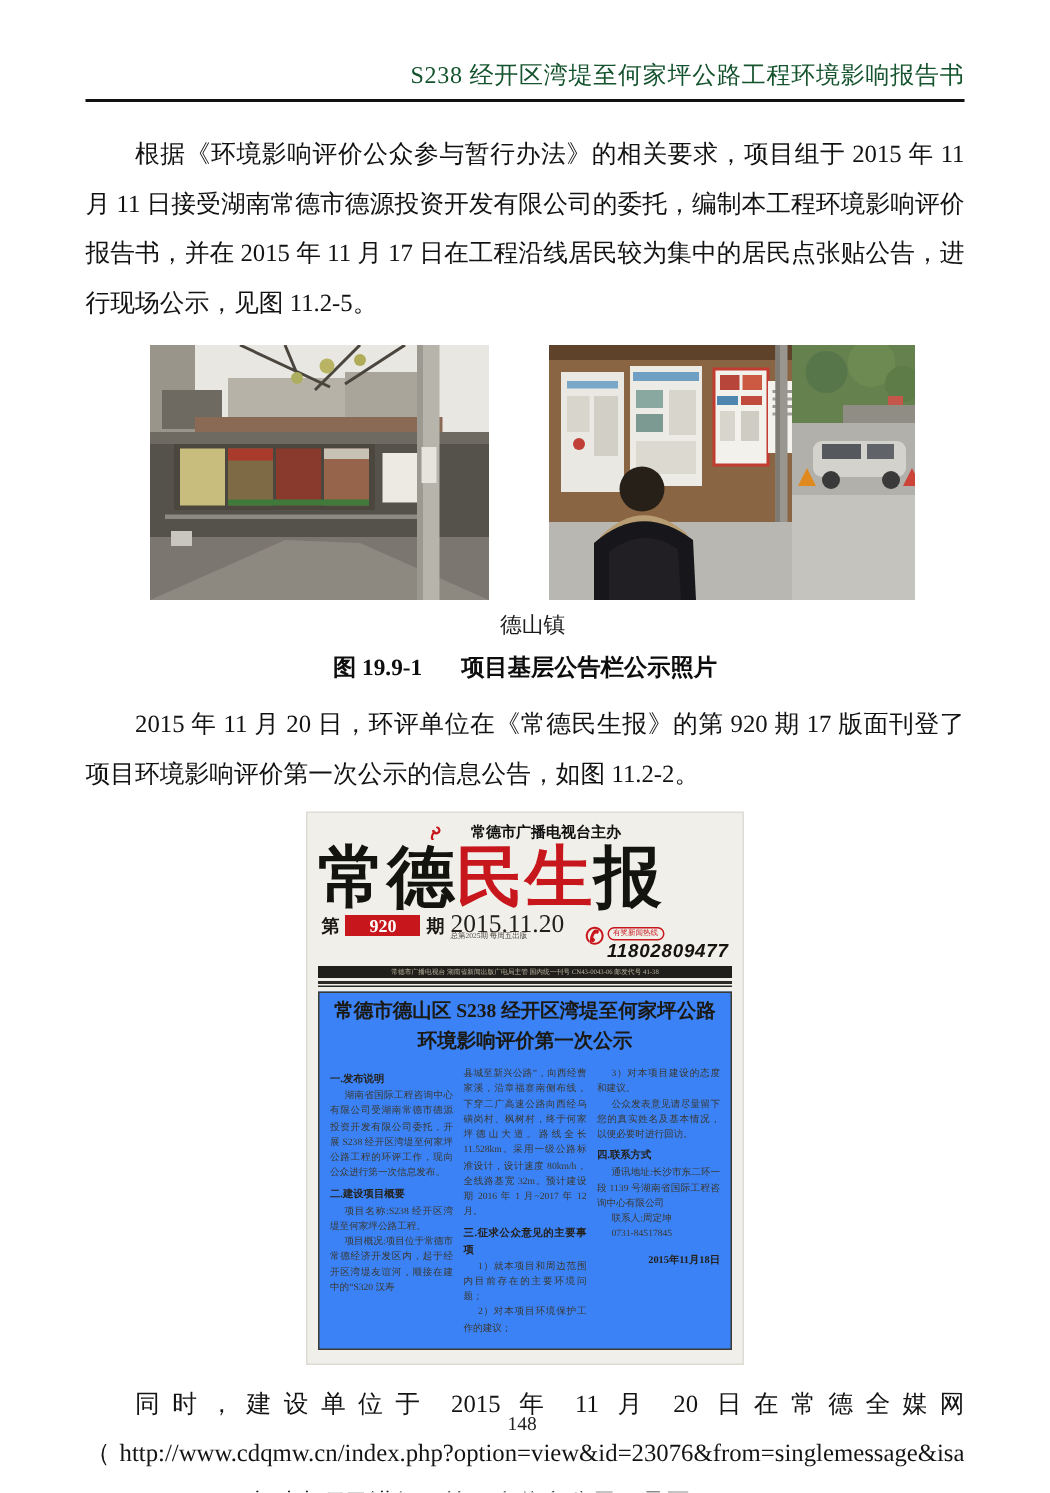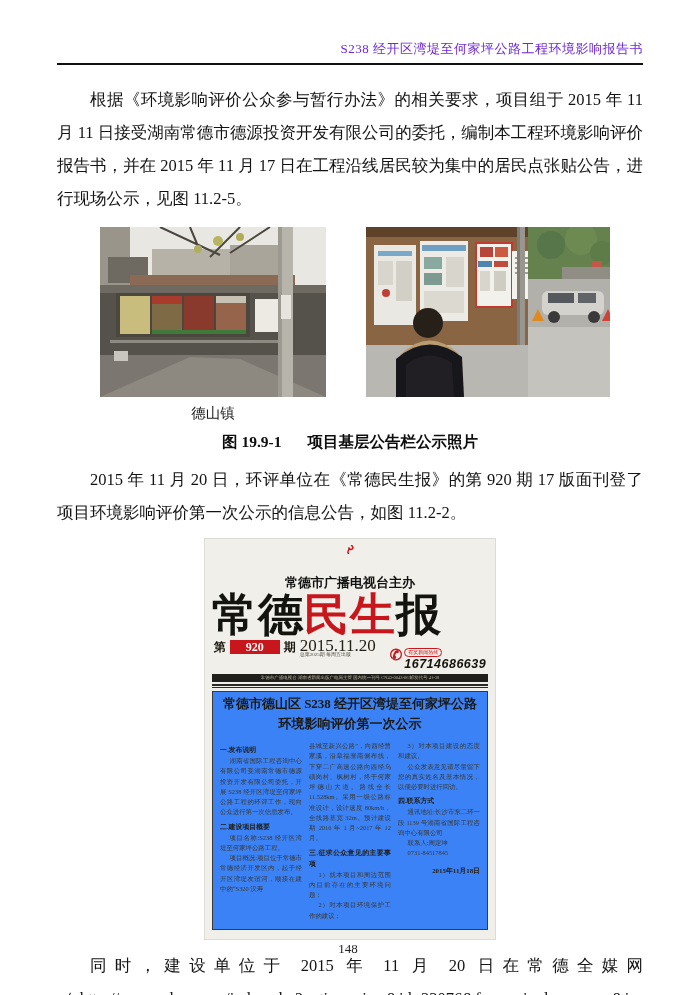--- a/index.html
+++ b/index.html
@@ -5,48 +5,48 @@
   * { margin:0; padding:0; box-sizing:border-box; }
   html,body { background:#ffffff; }
   .page {
     width:700px; height:995px; position:relative; background:#ffffff;
     font-family:"Liberation Serif","DejaVu Serif",serif; color:#141414;
     overflow:hidden;
   }
   .content { margin:0 57px; }
 
   
-  .doc-header { padding-top:40px; text-align:right; font-size:13px; letter-spacing:.5px; color:#6d28d9; }
+  .doc-header { padding-top:40px; text-align:right; font-size:16px; letter-spacing:.5px; color:#14532d; }
   .header-rule { border-bottom:2px solid #111; margin-top:5px; }
 
   
   .para { font-size:16.5px; line-height:33px; text-align:justify; text-indent:2em; color:#121212; }
   .p1 { margin-top:18px; }
   .p2 { margin-top:10px; }
   .p3-line1 { font-size:16.5px; line-height:33px; text-indent:2em; text-align:justify; text-align-last:justify; margin-top:10px; }
   .p3-rest { font-size:16.5px; line-height:33px; text-align:justify; word-break:break-all; }
 
   
   .photo-row { display:flex; justify-content:space-between; margin:12px 33px 0 43px; }
   .photo { display:block; }
-  .caption-row { display:flex; justify-content:center; margin:7px 33px 0 43px;flex-direction:column; }
+  .caption-row { display:flex; justify-content:center; margin:7px 33px 0 43px; }
   .photo-caption { font-size:14.5px; text-align:center; color:#1a1a1a; }
   .photo-caption.left { width:226px; }
   .photo-caption.right { width:244px; }
 
   .fig-caption { text-align:center; font-weight:bold; font-size:15.5px; margin-top:9px; color:#0d0d0d; }
   .fig-caption .fig-label { margin-right:26px; }
 
   
   .newspaper {
     width:290px; margin:10px auto 0; background:#f0efe9;
     box-shadow:0 0 0 1px #dddcd4; padding:6px 7px 9px; 
   }
-  .np-organizer { text-align:center; font-size:13px; font-weight:bold; color:#111;
-    display:flex; align-items:center; justify-content:center; gap:20px;flex-direction:column; }
+  .np-organizer { text-align:center; font-size:10px; font-weight:bold; color:#111;
+    display:flex; align-items:center; justify-content:center; gap:20px; }
   .np-logo { width:8px; height:9px; display:inline-block; }
   .np-masthead { text-align:left; font-weight:900; font-size:45px; line-height:1.04;
     letter-spacing:1px; white-space:nowrap; font-family:"Liberation Serif",serif; }
   .np-masthead .mh-black { color:#131310; }
   .np-masthead .mh-red { color:#c8161d; }
   .np-issue-row { display:flex; justify-content:center; align-items:flex-start; gap:14px; margin-top:1px; }
   .np-issue-left { display:flex; align-items:flex-start; gap:4px; }
   .issue-cn { font-weight:bold; font-size:12px; color:#19170f; line-height:14px; }
   .issue-num { background:#c8161d; color:#fff; font-weight:bold; font-size:12px; line-height:14px; padding:0 16px; }
   .issue-date-block { text-align:left; }
@@ -197,21 +197,21 @@
           <span class="issue-cn">期</span>
           <span class="issue-date-block">
             <span class="issue-date" style="display:block">2015.11.20</span>
             <span class="issue-note" style="display:block">总第2025期 每周五出版</span>
           </span>
         </div>
         <div class="np-hotline">
           <span class="phone-icon">✆</span>
           <span class="hotline-texts">
             <span class="hotline-label">有奖新闻热线</span>
-            <span class="hotline-number" style="display:block">16714686639</span>
+            <span class="hotline-number" style="display:block">11802809477</span>
           </span>
         </div>
       </div>
       <div class="np-strip">常德市广播电视台 湖南省新闻出版广电局主管 国内统一刊号 CN43-0043-06 邮发代号 41-38</div>
       <div class="np-double-rule"></div>
 
       <div class="np-box">
         <div class="np-title">
           <span style="display:block">常德市德山区 S238 经开区湾堤至何家坪公路</span>
           <span style="display:block">环境影响评价第一次公示</span>

